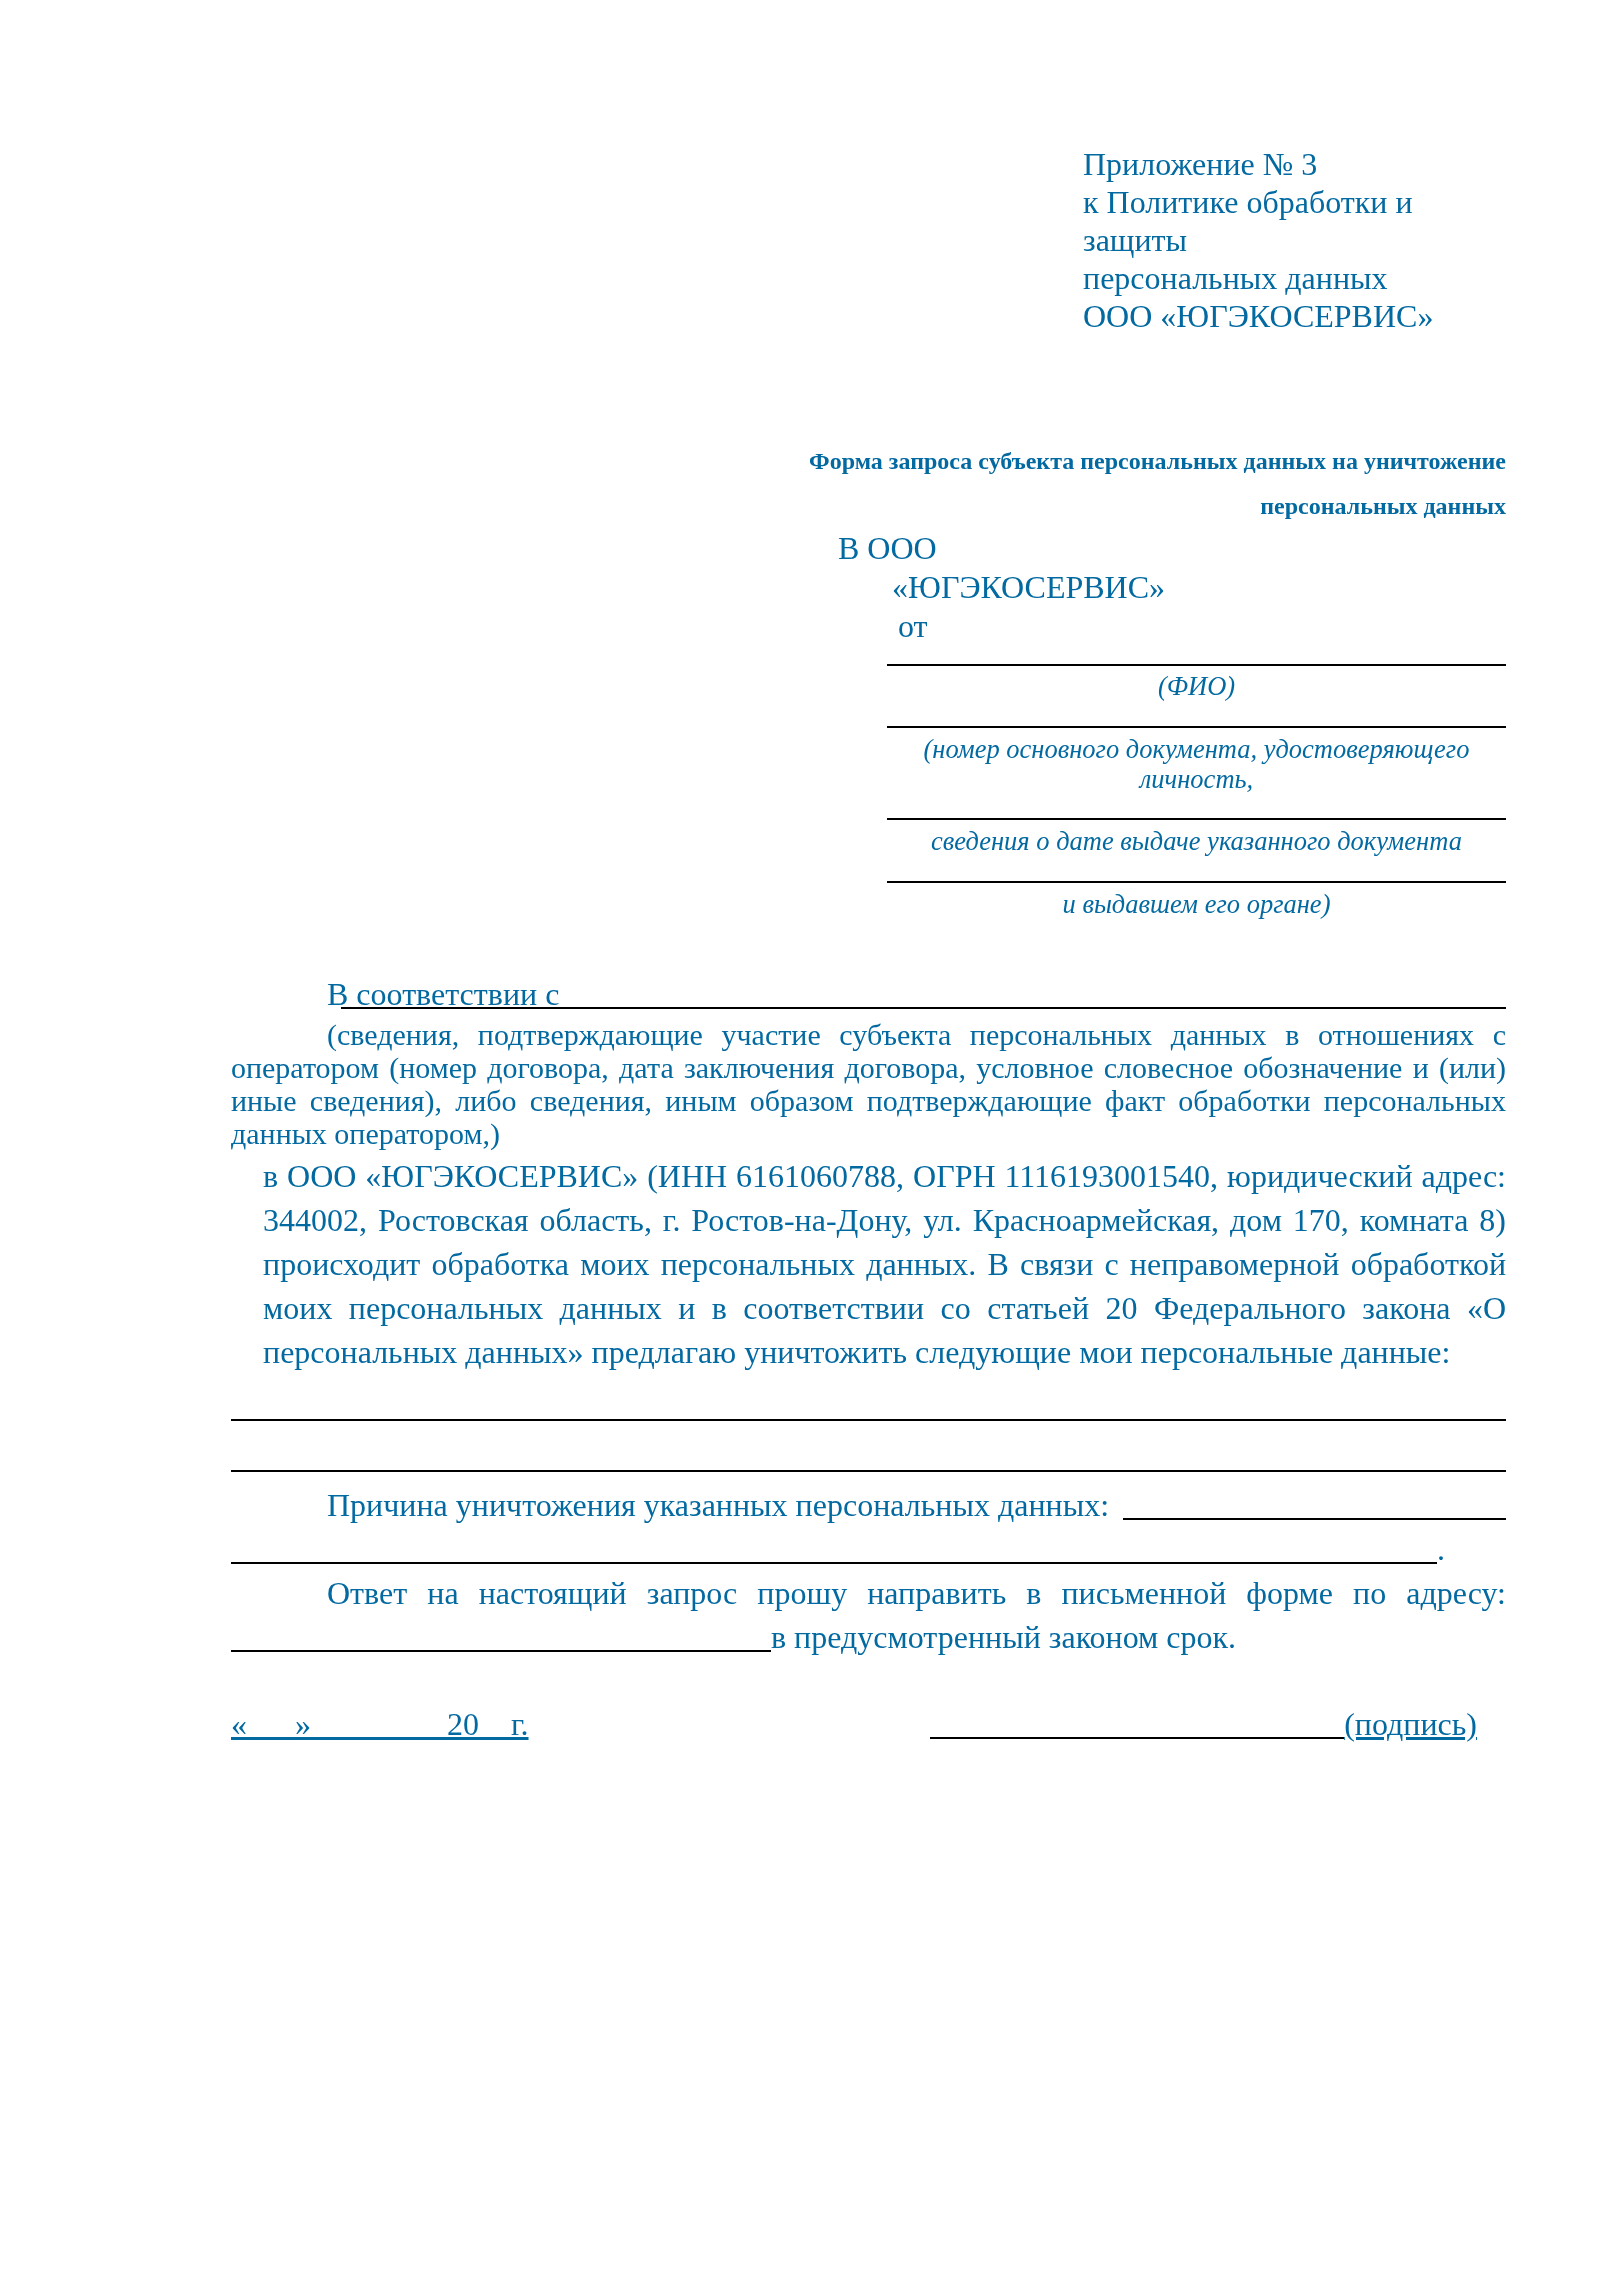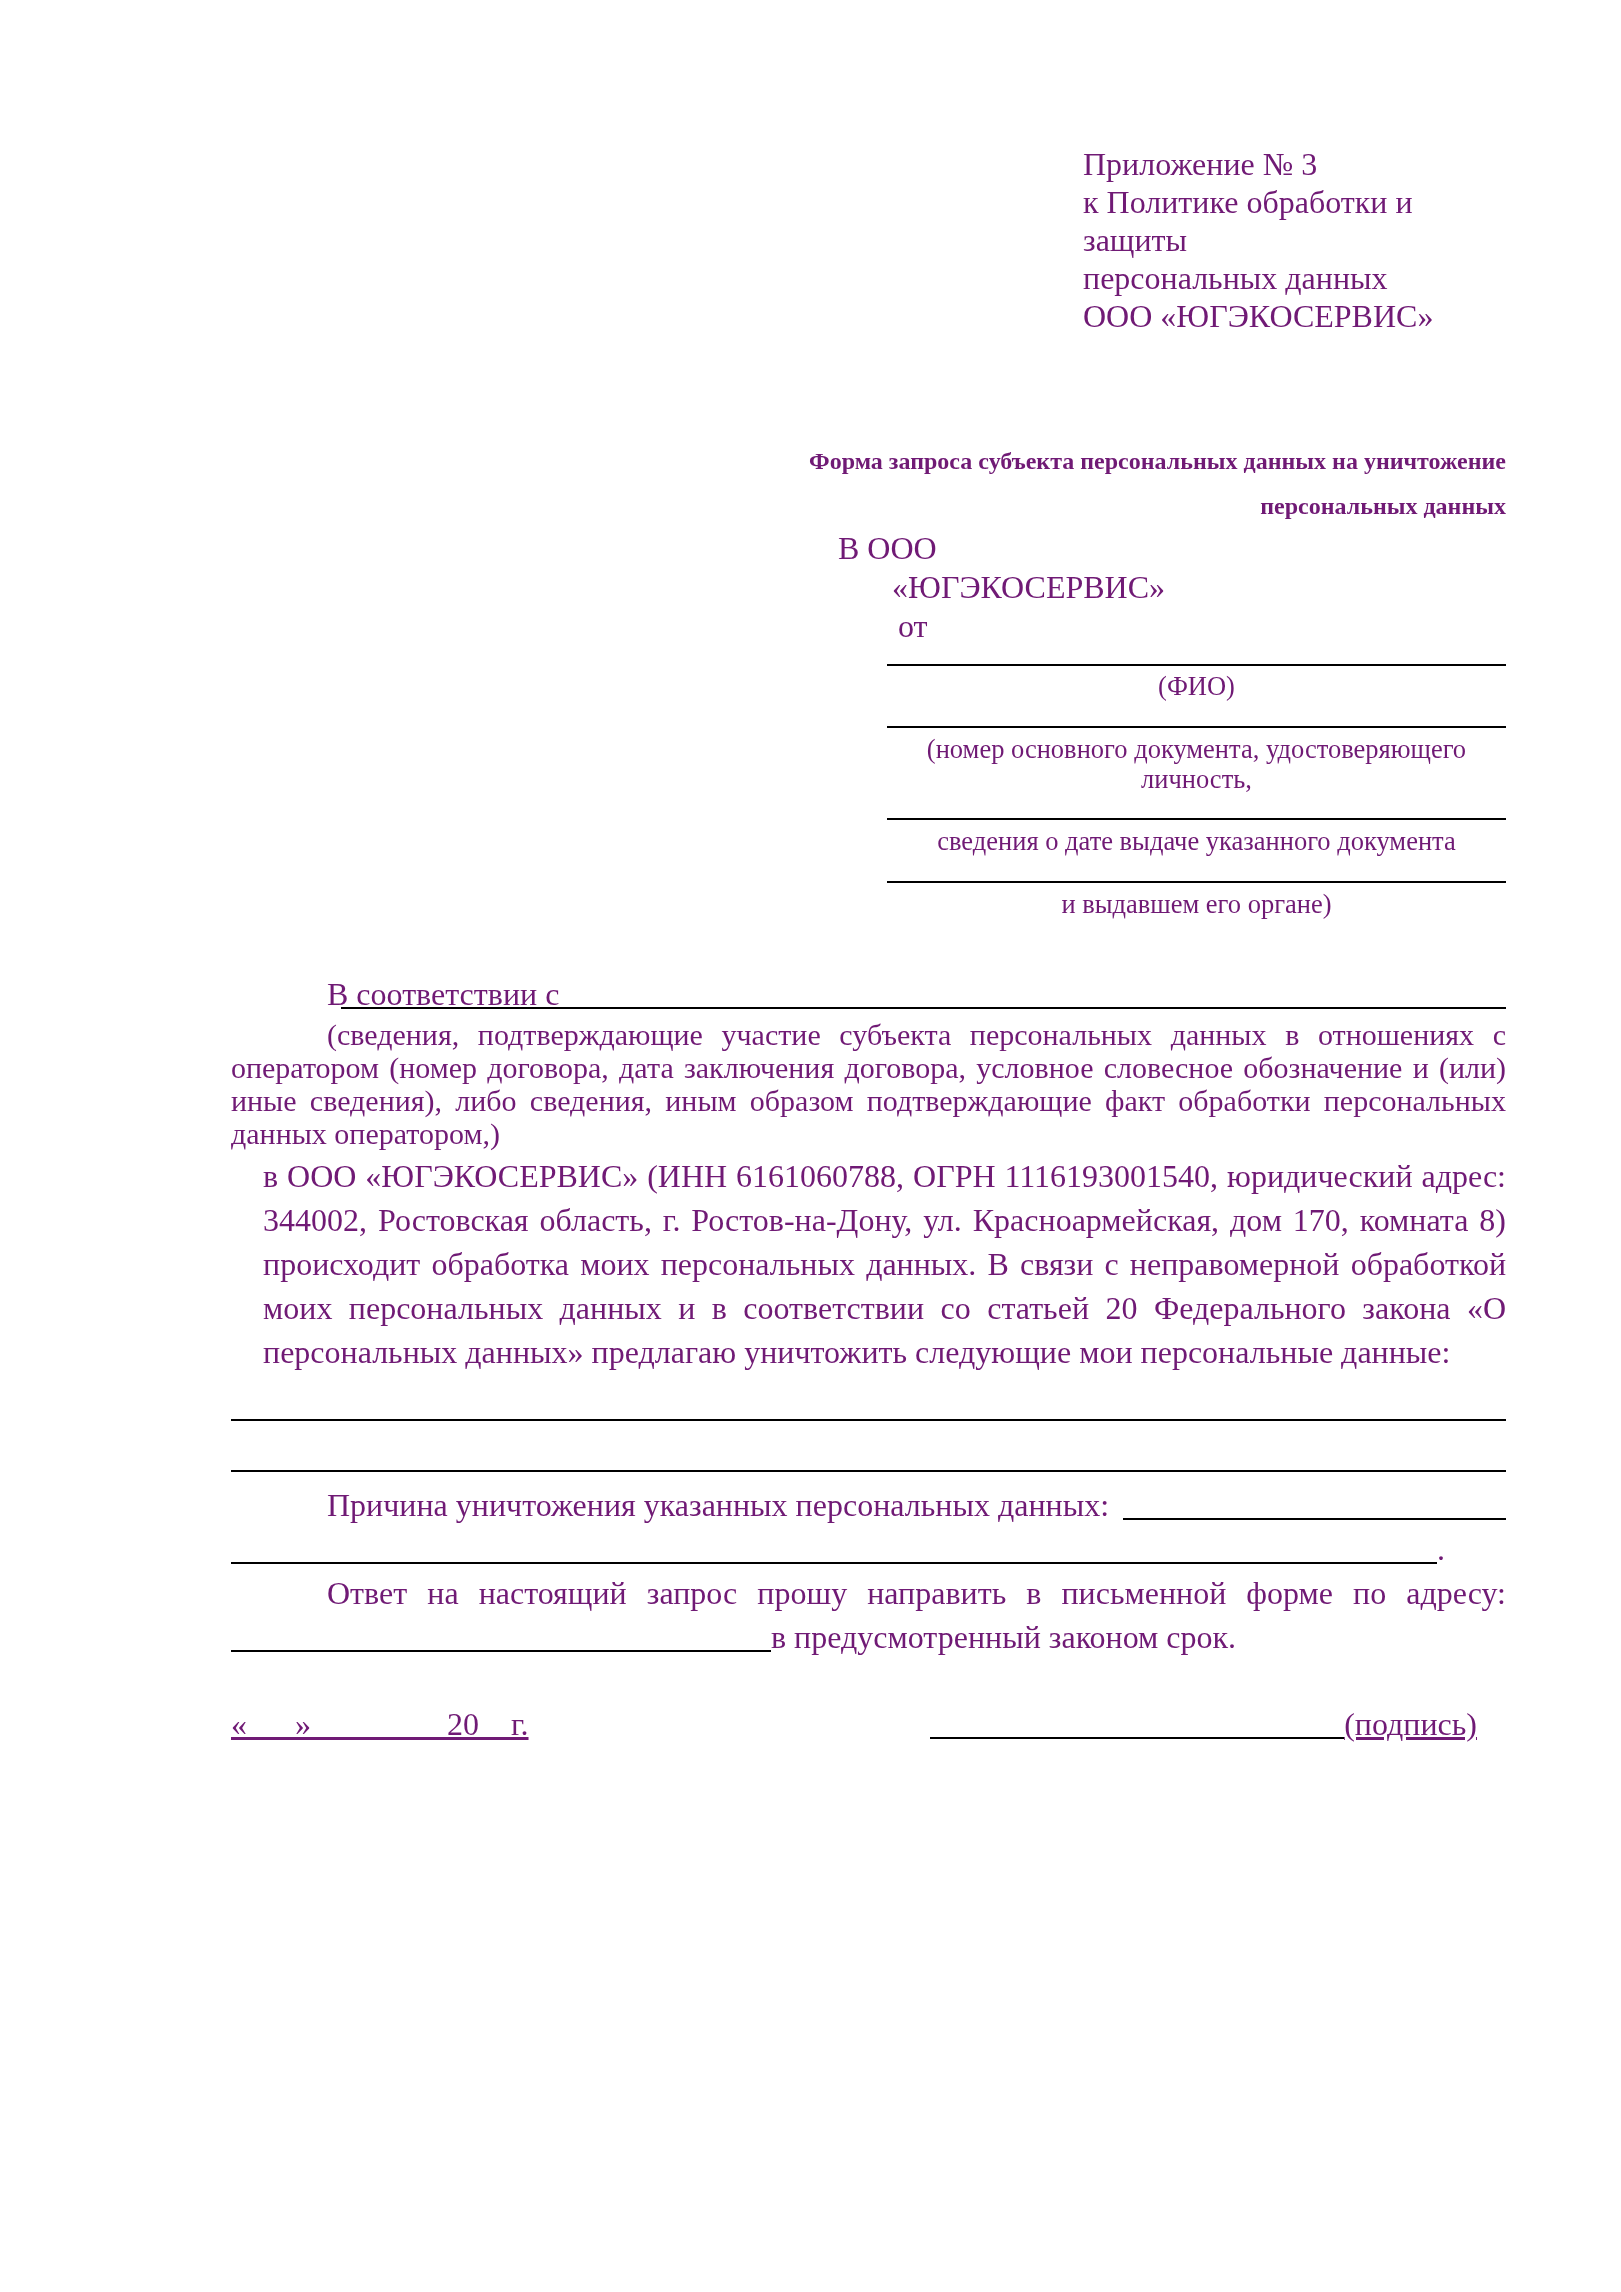--- a/index.html
+++ b/index.html
@@ -2,21 +2,21 @@
 <html><head>
 <meta charset="utf-8">
 <style>
   * { margin: 0; padding: 0; box-sizing: border-box; }
   html, body { background: #ffffff; }
   .page {
     position: relative;
     width: 1621px;
     height: 2293px;
     background: #ffffff;
-    color: #701a75;
+    color: #0369a1;
     font-family: "Liberation Serif", "DejaVu Serif", serif;
     font-size: 32px;
     padding: 145px 115px 0 231px;
     overflow: hidden;
   }
 
   
   .appendix { margin-left: 852px; line-height: 38px; }
 
   
@@ -28,21 +28,21 @@
     line-height: 45px;
   }
 
   
   .addr-row { line-height: 39px; }
   .addr-1 { margin-left: 607px; }
   .addr-2 { margin-left: 661px; }
   .addr-3 { margin-left: 667px; }
 
   
-  .field { margin-left: 656px; width: 619px; }
+  .field { margin-left: 656px; width: 619px; font-style: italic; }
   .field-line { height: 19.6px; border-bottom: 2.9px solid #000; }
   .field-caption {
     font-size: 26.5px;
     line-height: 30px;
     text-align: center;
     padding-top: 5.9px;
     margin-bottom: 6.9px;
   }
 
   

